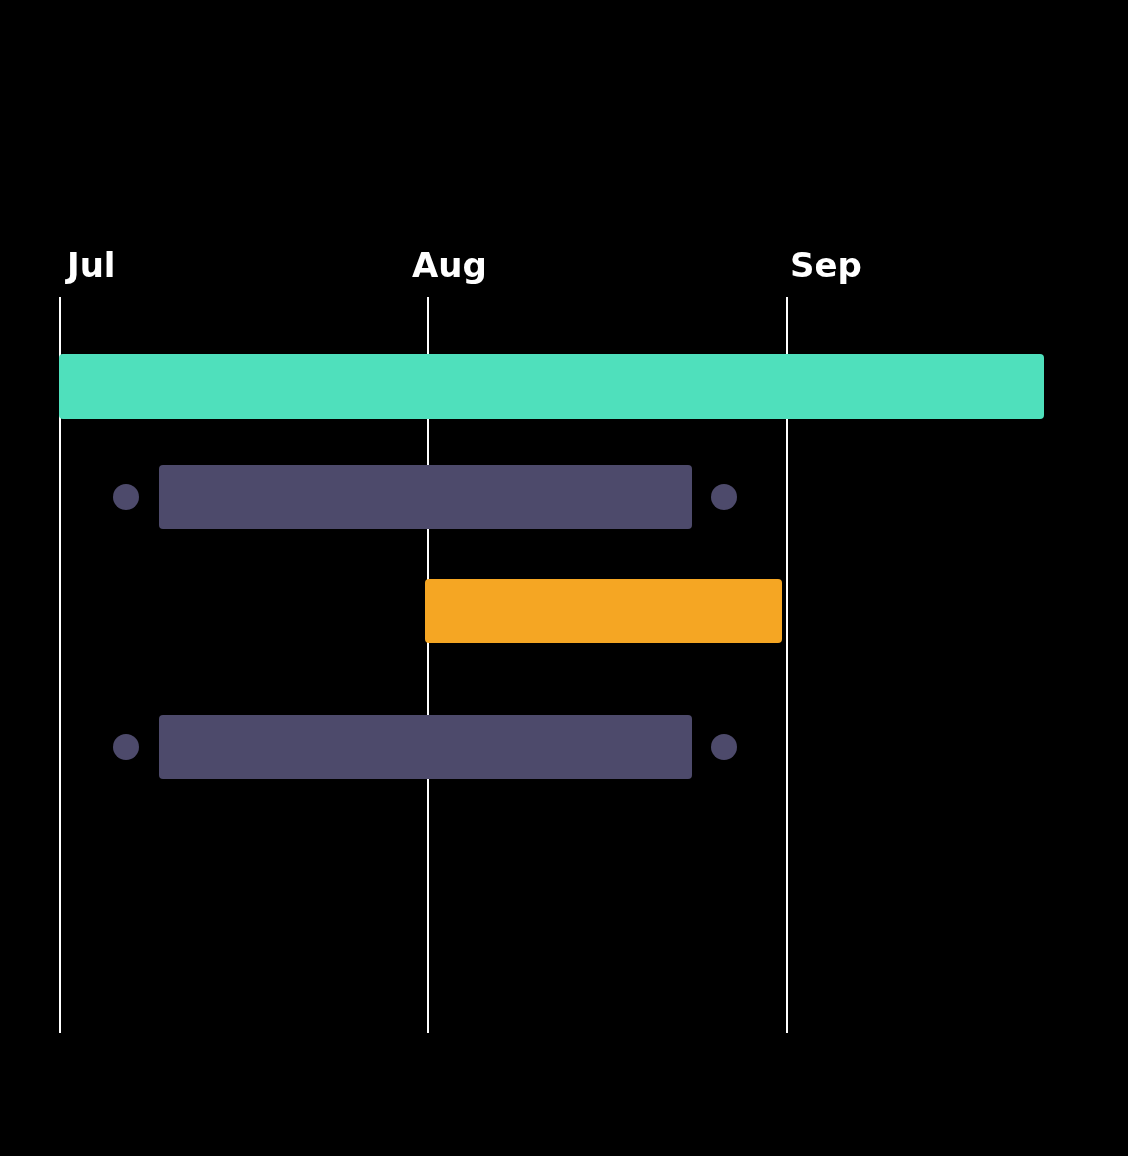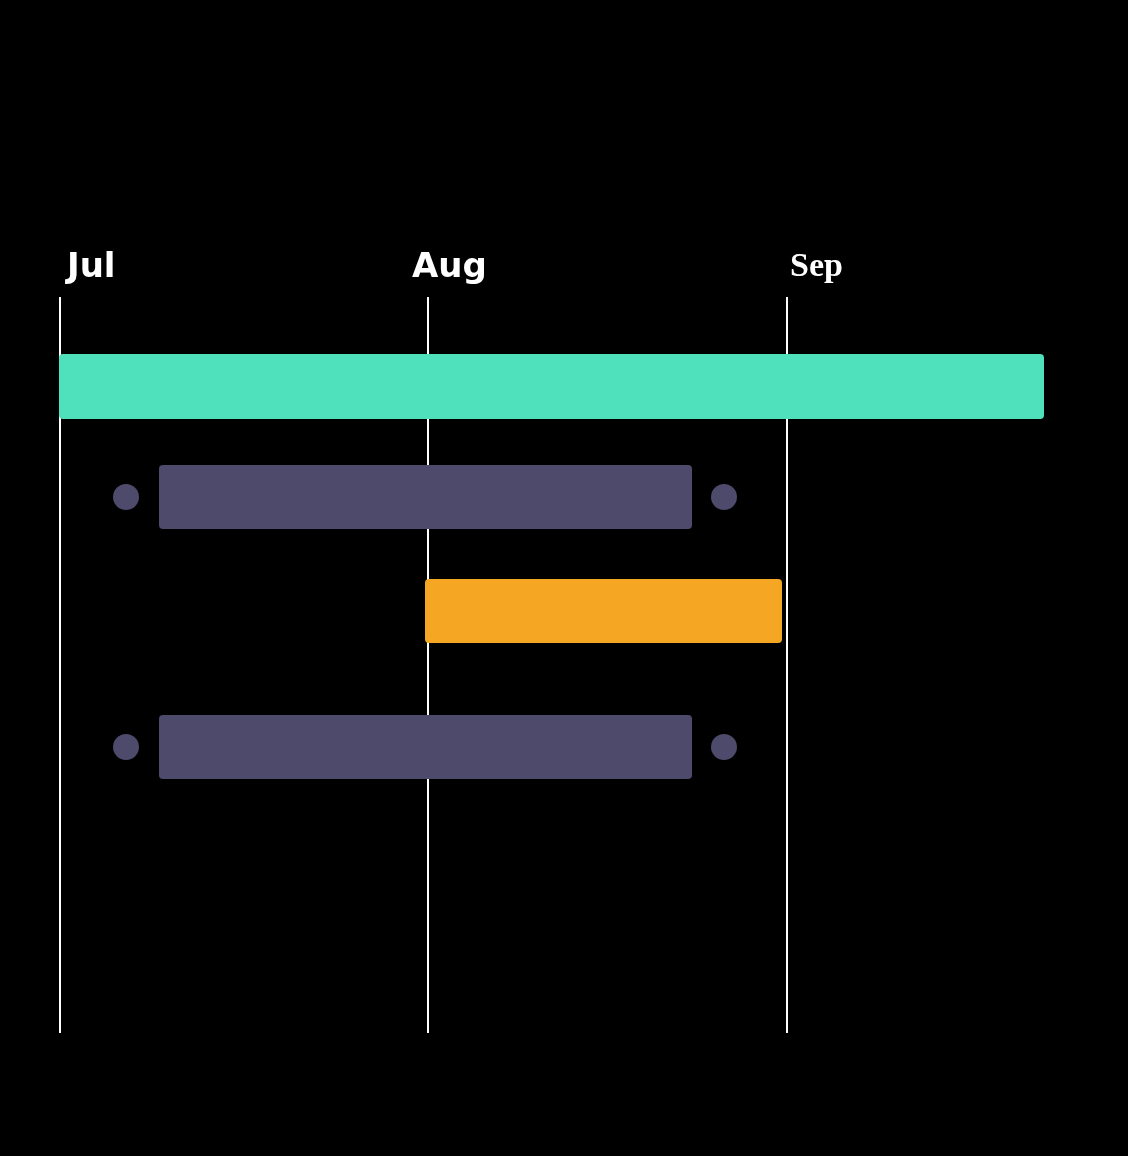--- a/index.html
+++ b/index.html
@@ -53,21 +53,21 @@
 
   <div class="axis-layer">
     <div class="gridline" style="left: 59px; top: 297px; height: 736px; background: rgb(255, 255, 255);"></div>
     <div class="gridline" style="left: 427px; top: 297px; height: 736px; background: rgb(255, 255, 255);"></div>
     <div class="gridline" style="left: 786px; top: 297px; height: 736px; background: rgb(255, 255, 255);"></div>
   </div>
 
   <div class="labels-layer">
     <div class="axis-label" style="left: 67px; top: 248px;">Jul</div>
     <div class="axis-label" style="left: 412px; top: 248px;">Aug</div>
-    <div class="axis-label" style="left: 790px; top: 248px; font-family: Liberation Serif, serif;">Sep</div>
+    <div class="axis-label" style="left: 790px; top: 248px;">Sep</div>
   </div>
 
   <div class="bars-layer">
 
     <div class="task-bar" style="left: 59px; top: 354px; width: 985px; height: 65px; background: rgb(79, 224, 188);"></div>
 
     <div class="task-bar" style="left: 159px; top: 465px; width: 533px; height: 64px; background: rgb(77, 74, 107);"></div>
     <div class="milestone-dot" style="left: 113px; top: 484px; width: 26px; height: 26px; background: rgb(77, 74, 107);"></div>
     <div class="milestone-dot" style="left: 711px; top: 484px; width: 26px; height: 26px; background: rgb(77, 74, 107);"></div>
 

